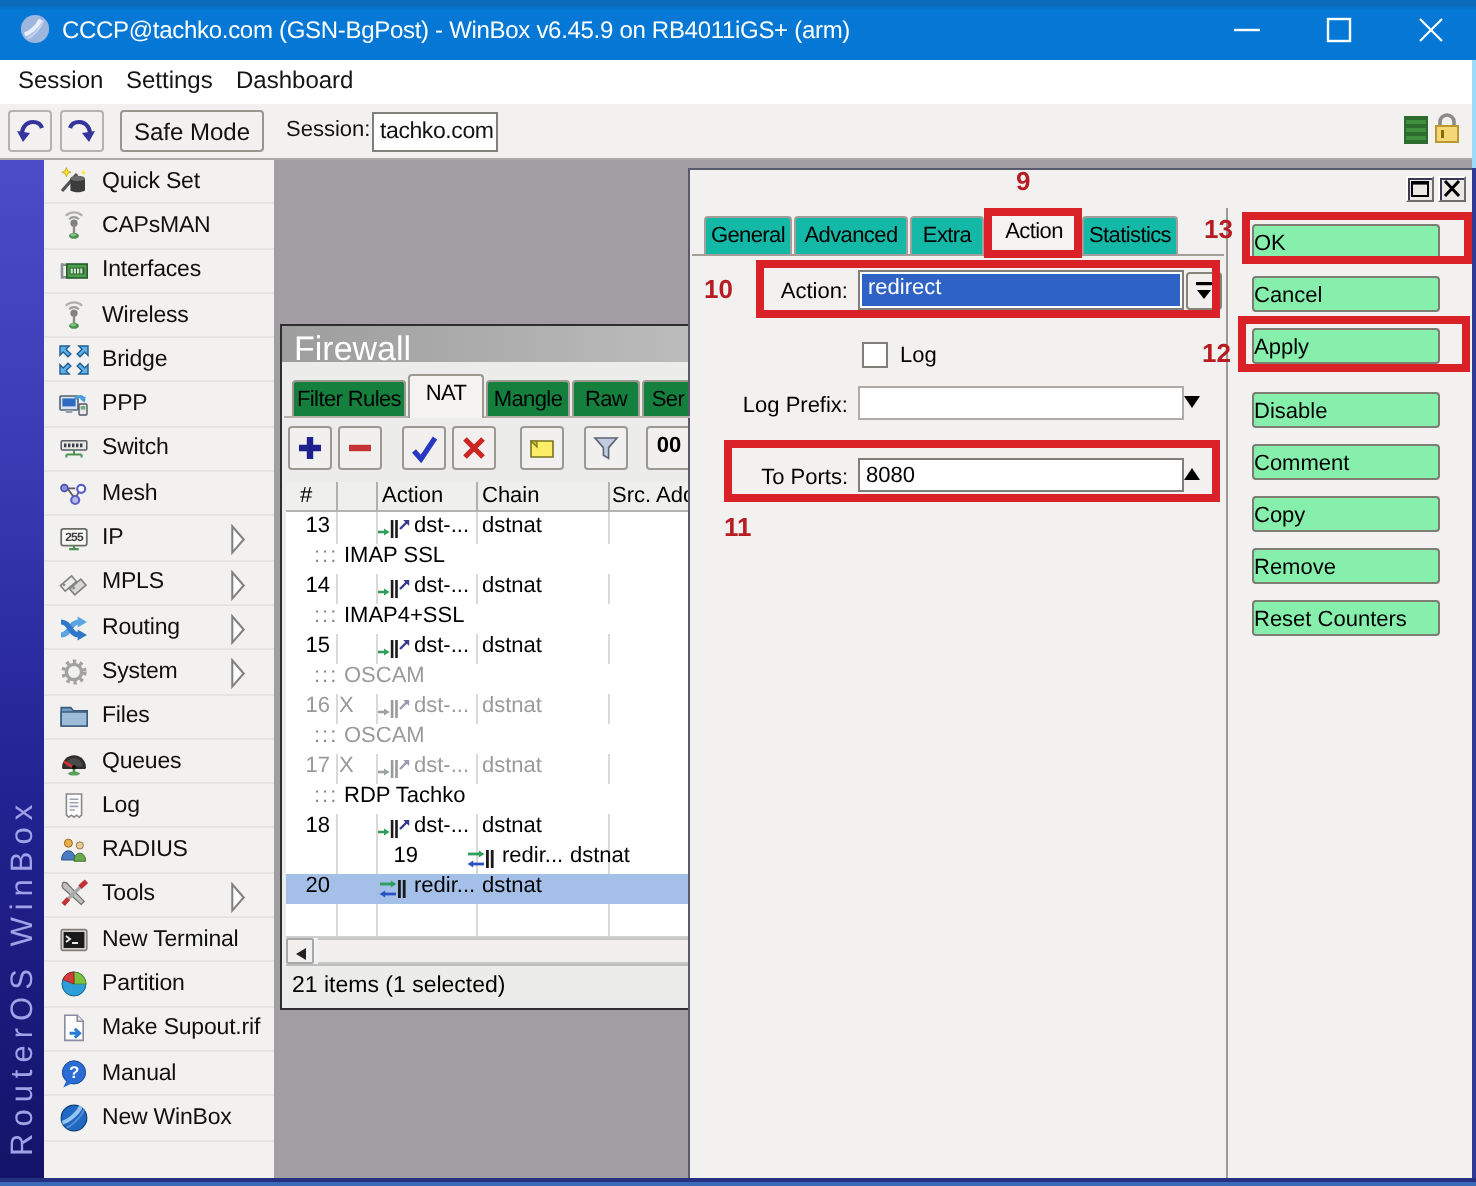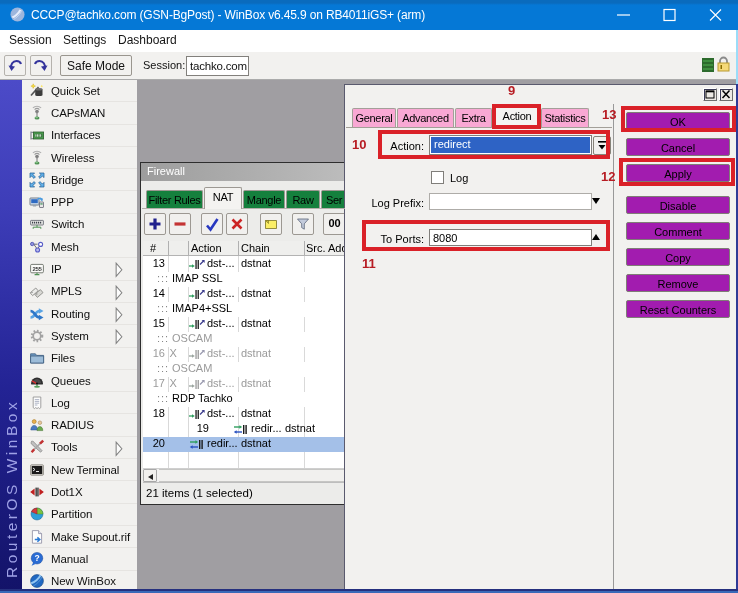--- a/index.html
+++ b/index.html
@@ -18,49 +18,49 @@
 #sessbox{left:186px;top:56px;width:63px;height:20px;background:#fff;border:1px solid #82807c;font-size:11.5px;padding:3px 0 0 3px;color:#111;letter-spacing:-0.2px}
 
 #vstrip{left:0;top:80px;width:22px;height:513px;background:linear-gradient(180deg,#4c4bc8 0,#3d3db8 25%,#232394 60%,#131368 100%)}
 #vtext{left:3px;top:578px;transform:rotate(-90deg);transform-origin:0 0;width:176px;color:#9fa2e6;font-size:15.5px;letter-spacing:3.5px;white-space:nowrap}
 #menu{left:22px;top:80px;width:115px;height:513px;background:#f2f1ef}
 .mi{position:relative;height:22.3px;display:flex;align-items:center;padding-left:7px;border-bottom:1px solid #e6e4e1;font-size:11.5px;color:#101010;letter-spacing:-0.1px}
 .mi svg{width:16px;height:16px;margin-right:6px;flex:none}
 .subp{position:absolute;right:4px;top:4px}
 
 #fw{left:140px;top:162px;width:205px;height:343px;background:#ececea;border:1px solid #2e2e2e;border-right:0}
-#fwtitle{left:0;top:0;width:204px;height:18px;background:linear-gradient(90deg,#9d9d9d,#bcbcbc);color:#fff;font-size:11px;padding:2px 0 16px 6px}
+#fwtitle{left:0;top:0;width:204px;height:18px;background:linear-gradient(90deg,#9d9d9d,#bcbcbc);color:#fff;font-size:17px;padding:2px 0 16px 6px}
 .ftab{top:27px;height:19px;white-space:nowrap;overflow:hidden;letter-spacing:-0.3px;background:#15803d;border:1px solid #9c9892;border-bottom:0;border-radius:2px 2px 0 0;text-align:center;font-size:11px;padding-top:3px;color:#000}
 .ftab.act{top:24px;height:22px;background:#f4f3f1;z-index:2}
 .fbtn{top:50px;width:22px;height:22px;border:1px solid #9c9892;background:#f1f0ee;border-radius:2px}
 .fbtn svg{width:16px;height:16px;margin:2px}
 #fwtable{left:2px;top:78px;width:203px;height:227px;background:#fff}
 .gl{position:absolute;top:0;width:1px;height:227px;background:#d9d9d9}
 #fwhead{position:absolute;left:0;top:0;width:203px;height:15px;background:#efefed;border-bottom:1px solid #b3b3b3;color:#000}
 #fwhead span{position:absolute;top:1px;font-size:11px;white-space:nowrap}
 .row{position:absolute;left:0;width:203px;height:15px;font-size:11px;color:#000}
 .row span{position:absolute;top:0.5px;white-space:nowrap}
 .dis{color:#9a9a9a}
 #fwscroll{left:2px;top:305px;width:203px;height:14px;background:#f1f1f1;border-top:1px solid #cfcfcf}
 #fwstatus{left:2px;top:319px;width:203px;height:22px;background:#ececea;border-top:1px solid #bdbdbd;font-size:11.5px;padding:4px 0 0 3px;color:#000}
 
 #dlg{left:344px;top:84px;width:394px;height:509px;background:#f2f1ef;border:1px solid #5a5a6e;border-bottom:0;border-right:0}
 #dtitle{left:0;top:0;width:393px;height:19px;background:linear-gradient(90deg,#4045b0,#4a50c0);color:#fff;font-size:11px;letter-spacing:-0.1px;padding:3.5px 0 0 7px}
 .dwb{top:3px;width:14px;height:13px;background:#ece9e4;border:1px solid #fff;border-right-color:#6e6e6e;border-bottom-color:#6e6e6e;box-shadow:1px 1px 0 #3a3a55 inset;text-align:center;font-size:9px;line-height:12px;color:#000;font-weight:bold}
-.dtab{top:23px;height:19px;white-space:nowrap;overflow:hidden;letter-spacing:-0.3px;background:#f9a8d4;border:1px solid #a39f98;border-bottom:0;border-radius:2px 2px 0 0;text-align:center;font-size:11px;padding-top:3px;color:#000;z-index:1}
+.dtab{top:23px;height:19px;white-space:nowrap;overflow:hidden;letter-spacing:-0.3px;background:#14b8a6;border:1px solid #a39f98;border-bottom:0;border-radius:2px 2px 0 0;text-align:center;font-size:11px;padding-top:3px;color:#000;z-index:1}
 .dtab.act{top:21px;height:22px;background:#f4f3f1;z-index:2}
 #tabline{left:1px;top:42px;width:266px;height:1px;background:#a39f98}
 .dlab{height:14px;font-size:11px;text-align:right;color:#000}
 .dfield{background:#fff;border:1px solid #807e7a;font-size:11px;color:#000;padding:2px 0 0 3px}
 #combo{left:84px;top:50px;width:163px;height:20px;background:#fff;border:1px solid #807e7a;padding:1px}
 #comboin{width:100%;height:100%;background:#2e63c5;color:#fff;font-size:11px;padding:1px 0 0 3px}
 #combobtn{left:248px;top:51px;width:18px;height:19px;background:#f1f0ee;border:1px solid #868379;border-radius:2px}
 #chk{left:86px;top:86px;width:13px;height:13px;background:#fff;border:1px solid #807e7a}
 #vdiv{left:268px;top:19px;width:1px;height:490px;background:#999}
-.dbtn{left:281px;width:104px;height:18px;background:#a21caf;border:1px solid #7f7c76;border-radius:2px;text-align:center;font-size:11px;padding-top:2.5px;color:#000}
+.dbtn{left:281px;width:94px;height:18px;background:#86efac;border:1px solid #7f7c76;border-radius:2px;text-align:left;font-size:11px;padding-top:2.5px;color:#000}
 
 .rbox{border:4px solid #da2128;z-index:30}
 .rnum{color:#b71c23;font-weight:bold;font-size:13px;z-index:30}
 
 #bb1{left:0;top:589px;width:738px;height:2px;background:#25307e}
 #bb2{left:0;top:591px;width:738px;height:2px;background:#3a69b8}
 #rb1{left:736px;top:30px;width:2px;height:54px;background:#9cdcf8}
 #rb2{left:736px;top:84px;width:2px;height:505px;background:#2e3a96}
 </style>
 </head>
@@ -232,26 +232,20 @@
       </svg>Tools<svg class="subp" width="7" height="14" viewBox="0 0 7 14">
         <path d="M1 1v11.5L6 6.8z" fill="#fcfcfc" stroke="#808080" stroke-width=".9"></path>
       </svg></div>
 <div class="mi"><svg viewBox="0 0 16 16">
         <rect x="1.6" y="2.8" width="12.8" height="10.4" rx=".8" fill="#d4d1cc" stroke="#84817a" stroke-width=".8"></rect>
         <rect x="2.8" y="4" width="10.4" height="8" fill="#1a1a1a"></rect>
         <path d="M4 6l2 1.5L4 9" fill="none" stroke="#e8e8e8" stroke-width="1"></path>
         <path d="M7 9.5h3" stroke="#e8e8e8" stroke-width="1"></path>
       </svg>New Terminal</div>
 <div class="mi"><svg viewBox="0 0 16 16">
-        <path d="M1.2 8l4.4-3.4v6.8z" fill="#c02020"></path>
-        <path d="M14.8 8l-4.4-3.4v6.8z" fill="#c02020"></path>
-        <rect x="6.5" y="3.6" width="1.3" height="8.8" fill="#282828"></rect>
-        <rect x="8.3" y="3.6" width="1.3" height="8.8" fill="#282828"></rect>
-      </svg>Dot1X</div>
-<div class="mi"><svg viewBox="0 0 16 16">
         <circle cx="8" cy="8" r="6" fill="#2d9fd8" stroke="#17618c" stroke-width=".5"></circle>
         <path d="M8 8V2A6 6 0 0114 8z" fill="#7dc242" stroke="#4a8a1a" stroke-width=".4"></path>
         <path d="M8 8L2.4 5.8A6 6 0 017.9 2z" fill="#d43b3b" stroke="#8a1a1a" stroke-width=".4"></path>
       </svg>Partition</div>
 <div class="mi"><svg viewBox="0 0 16 16">
         <path d="M3.4 1.6h6.2l3 3v9.6H3.4z" fill="#fdfdfd" stroke="#8a8aa0" stroke-width=".8"></path>
         <path d="M9.6 1.6v3h3" fill="#e4e4f0" stroke="#8a8aa0" stroke-width=".8"></path>
         <path d="M5.8 10.6h4.6M8.4 8.4l2.4 2.2-2.4 2.2" stroke="#2a7ad4" stroke-width="1.5" fill="none"></path>
       </svg>Make Supout.rif</div>
 <div class="mi"><svg viewBox="0 0 16 16">

